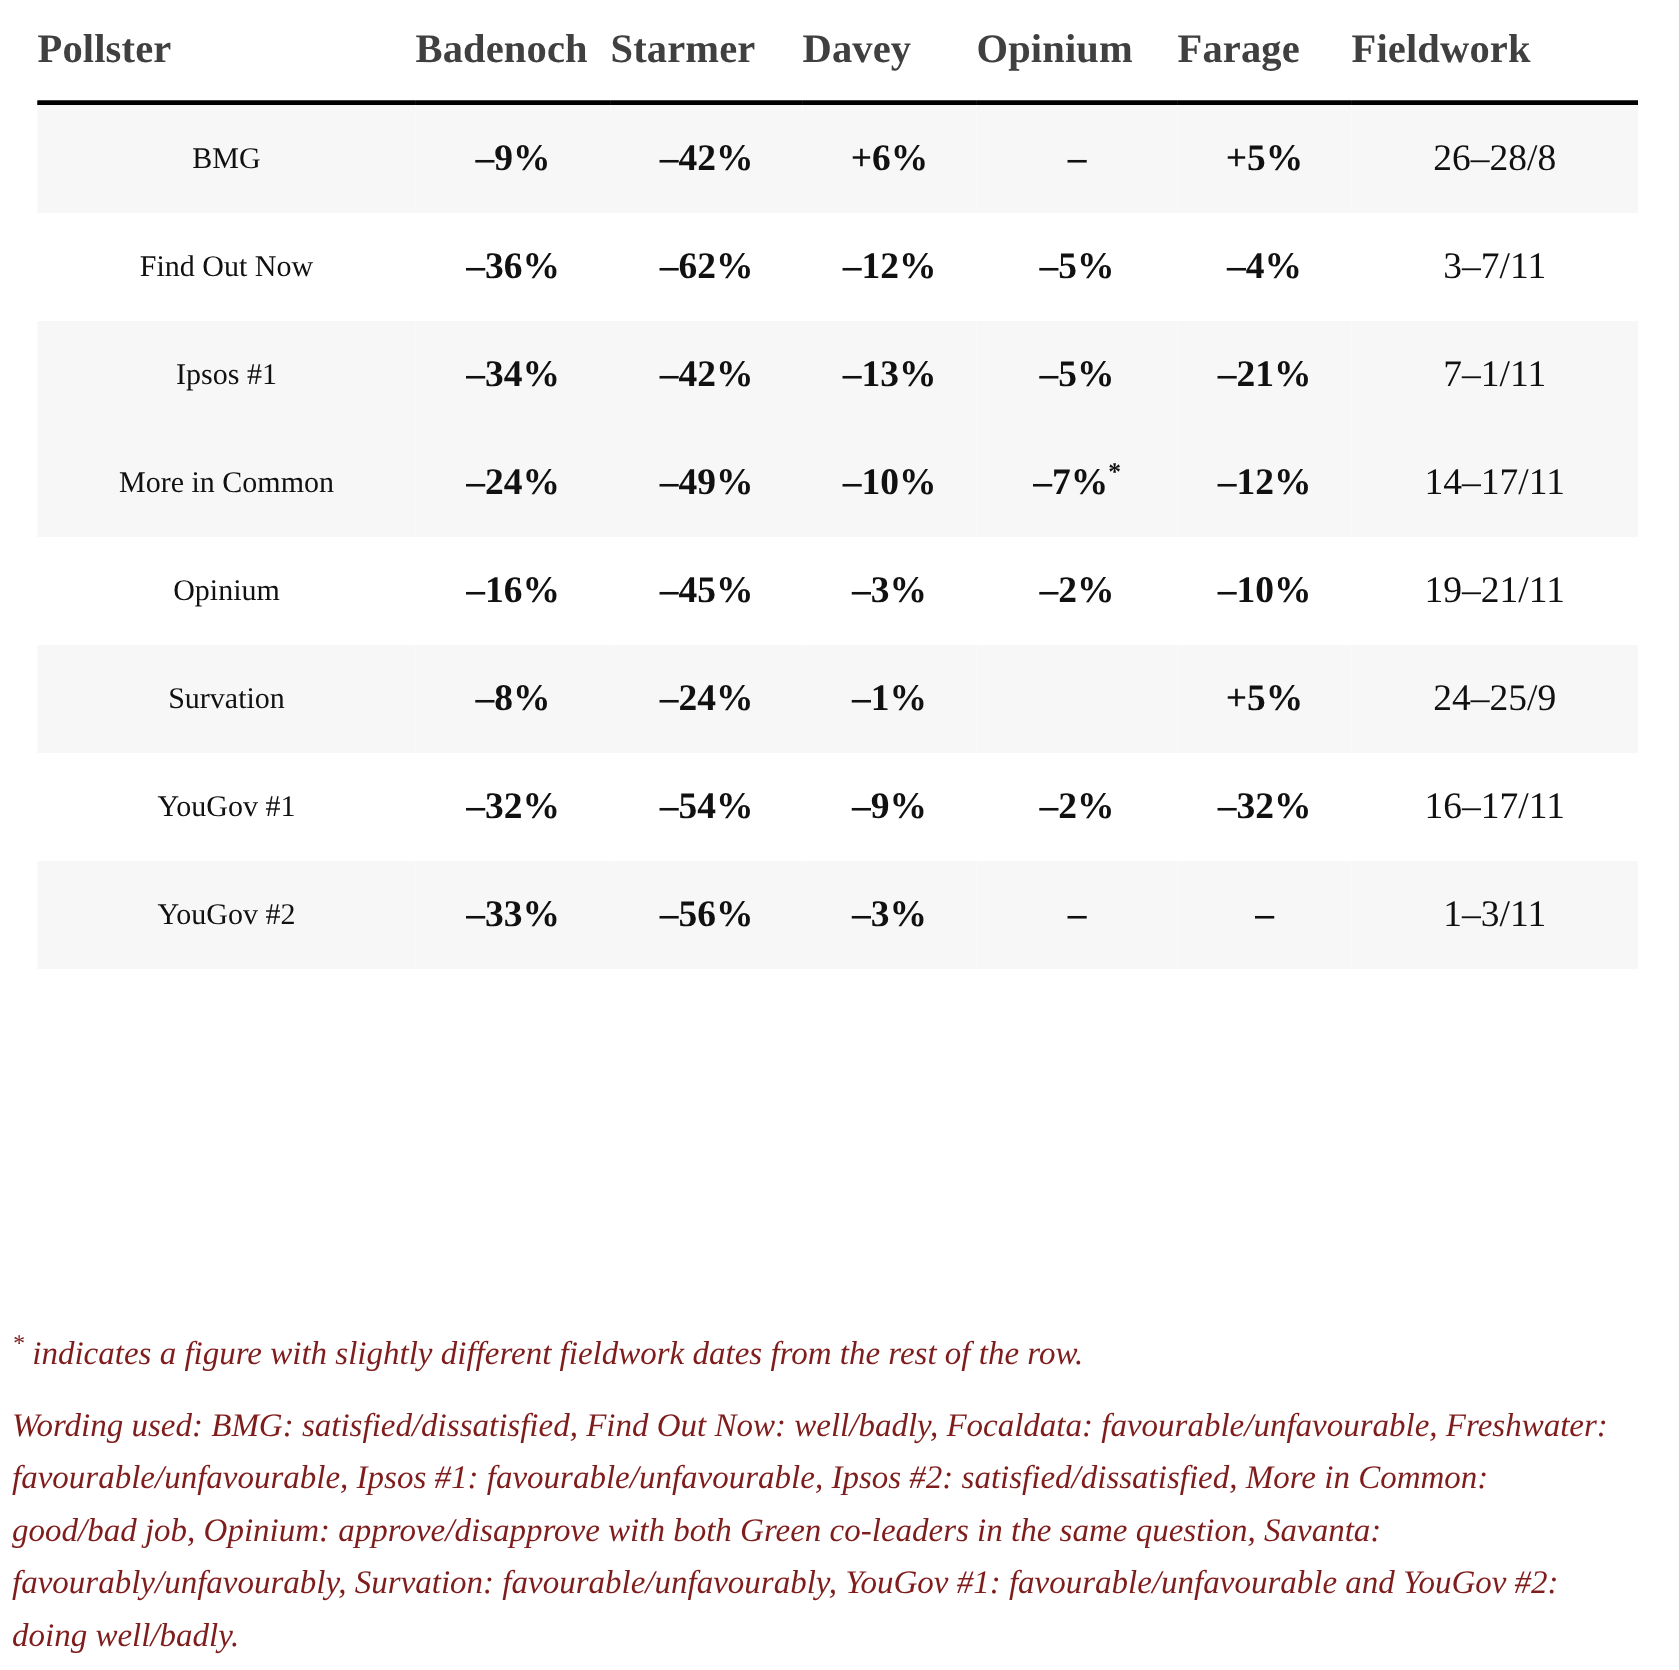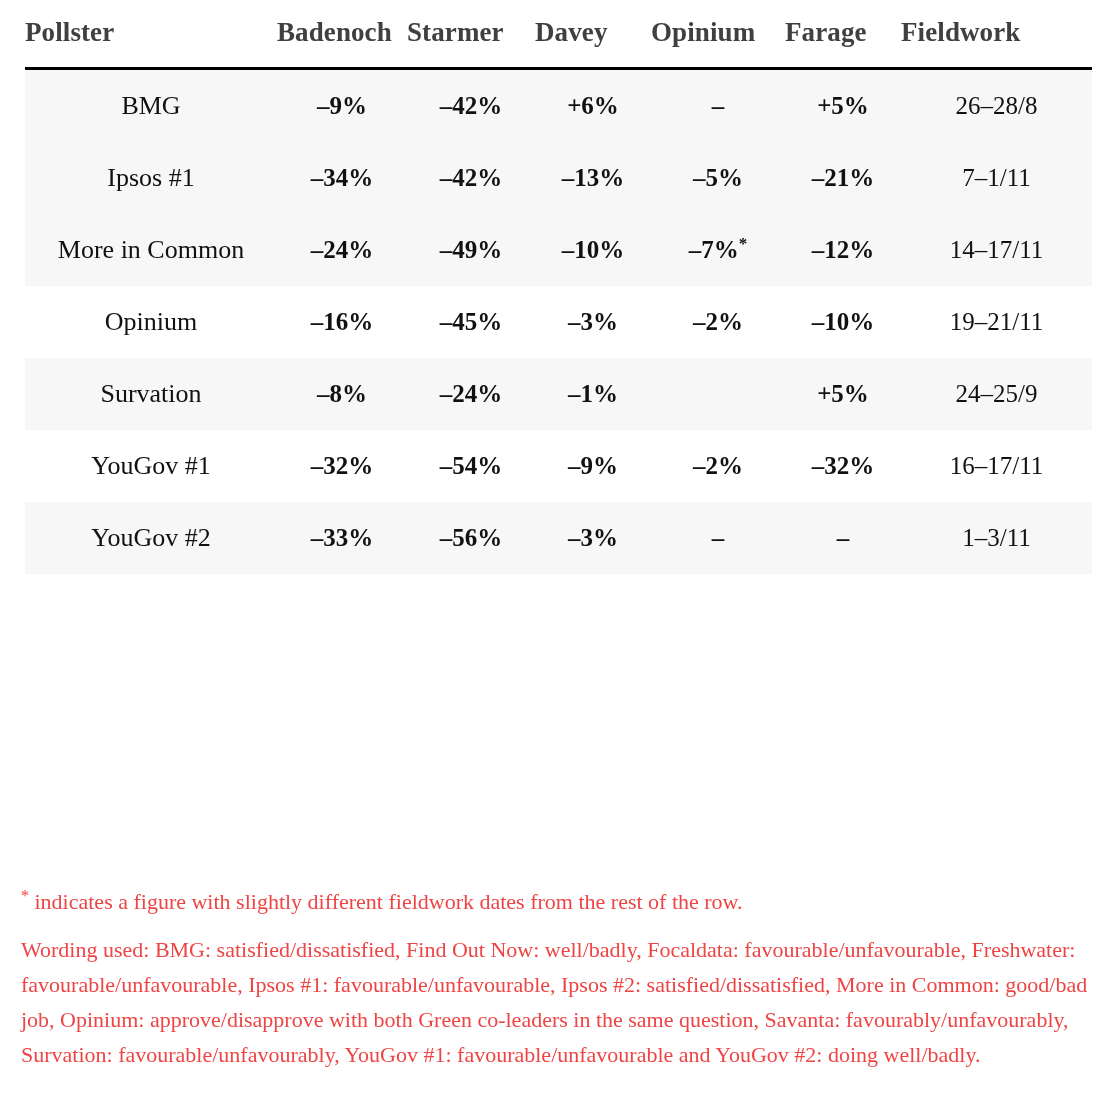--- a/index.html
+++ b/index.html
@@ -57,43 +57,44 @@
     font-size: 25px;
     color: #111111;
     vertical-align: middle;
     white-space: nowrap;
   }
   .poll-table tbody tr.striped td {
     background: #f7f7f7;
   }
   .poll-table tbody td.pollster {
     font-weight: normal;
-    font-size: 26px;
+    font-size: 20px;
   }
   .poll-table tbody td.num {
     font-weight: bold;
   }
   .poll-table tbody td.fieldwork {
     font-weight: normal;
   }
   .sup-star {
     font-size: 17px;
     vertical-align: super;
     line-height: 0;
   }
 
   
   .footnotes {
     position: absolute;
-    left: 21px;
+    left: 8px;
     top: 884px;
     width: 1070px;
-    color: #ef4444;
+    color: #7f1d1d;
     font-size: 22px;
     line-height: 35px;
+    font-style: italic;
   }
   .footnotes .fn-line { display: block; }
   .footnotes .fn-star {
     font-size: 16px;
     vertical-align: super;
     line-height: 0;
   }
   .fn-wording { display: block; margin-top: 13px; }
 </style>
 </head>
@@ -125,20 +126,29 @@
     <tbody id="table-body">
         <tr class="striped">
           <td class="pollster">BMG</td>
           <td class="num">–9%</td>
           <td class="num">–42%</td>
           <td class="num">+6%</td>
           <td class="num">–</td>
           <td class="num">+5%</td>
           <td class="fieldwork">26–28/8</td>
         </tr>
+        <tr>
+          <td class="pollster">Find Out Now</td>
+          <td class="num">–36%</td>
+          <td class="num">–62%</td>
+          <td class="num">–12%</td>
+          <td class="num">–5%</td>
+          <td class="num">–4%</td>
+          <td class="fieldwork">3–7/11</td>
+        </tr>
         <tr class="striped">
           <td class="pollster">Ipsos #1</td>
           <td class="num">–34%</td>
           <td class="num">–42%</td>
           <td class="num">–13%</td>
           <td class="num">–5%</td>
           <td class="num">–21%</td>
           <td class="fieldwork">7–1/11</td>
         </tr>
         <tr class="striped">

